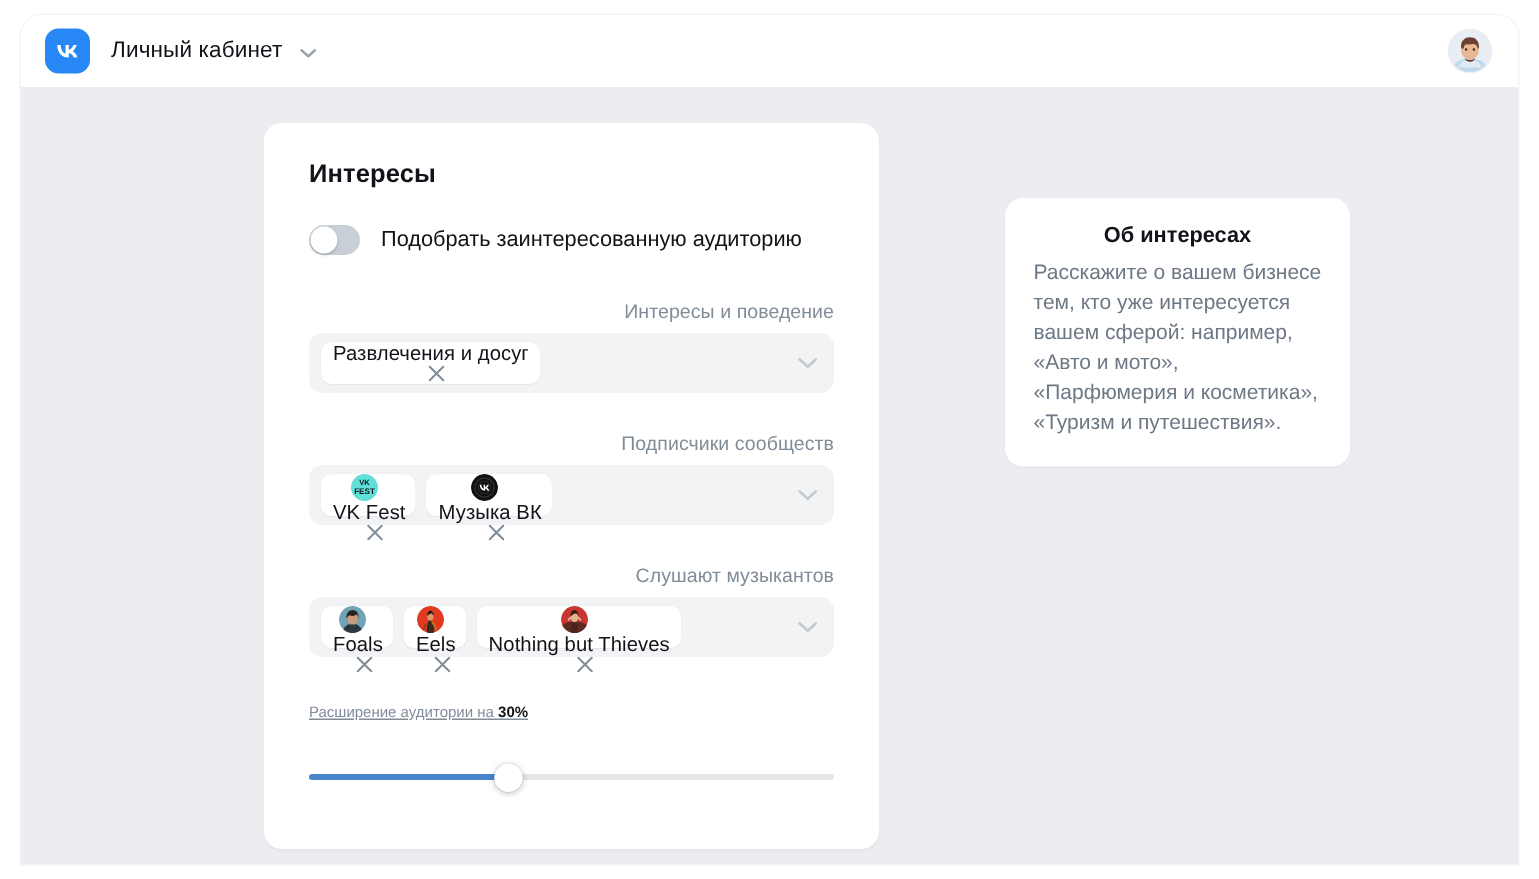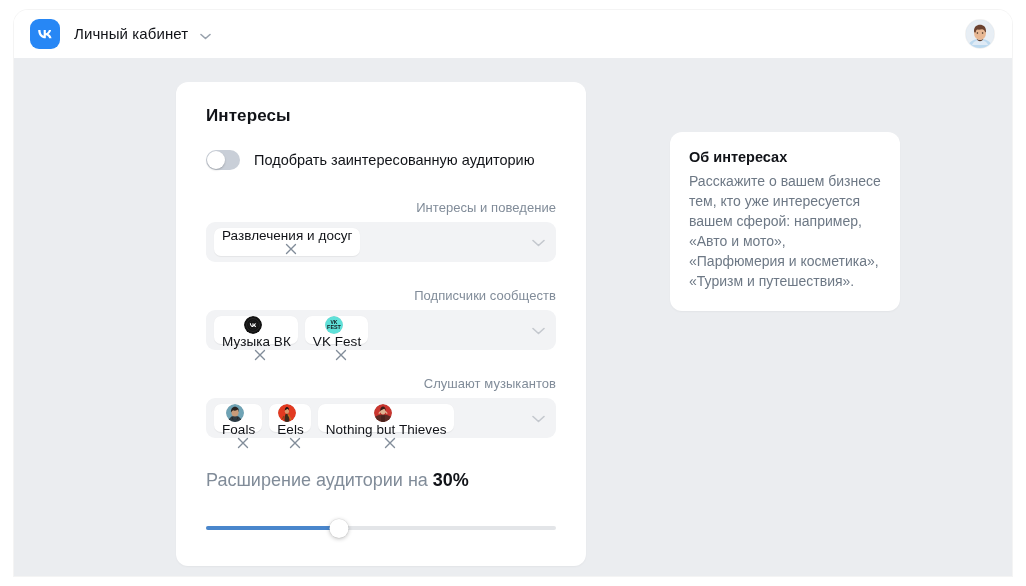--- a/index.html
+++ b/index.html
@@ -198,23 +198,24 @@
   .chip-close {
     margin-left: 8px;
     display: inline-flex;
     align-items: center;
     cursor: pointer;
   }
 
   
   .slider-group { margin-top: 32px; }
   .slider-caption {
-    font-size: 18px;
+    font-size: 10px;
     color: #818C99;
     margin-bottom: 29px;
+    text-decoration: underline;
   }
   .slider-caption b {
     color: #111318;
     font-weight: bold;
   }
   .slider-track-wrap {
     position: relative;
     height: 16px;
   }
   .slider-track {
@@ -256,20 +257,21 @@
     border-radius: 12px;
     box-sizing: border-box;
     padding: 17px 19px 20px 19px;
     box-shadow: 0 1px 2px rgba(0,0,0,0.04);
   }
   .info-title {
     font-size: 14.5px;
     font-weight: bold;
     color: #111318;
     margin-bottom: 6px;
+    text-align: center;
   }
   .info-text {
     font-size: 14px;
     line-height: 20px;
     color: #6D7885;
   }
 </style>
 </head>
 <body>
 
@@ -336,43 +338,43 @@
         </div>
       </div>
 
       <div class="field-group">
         <div class="field-label">Подписчики сообществ</div>
         <div class="select-box">
 
           <div class="chip">
             <span class="chip-avatar">
               <svg width="18" height="18" viewBox="0 0 18 18" aria-hidden="true">
+                <circle cx="9" cy="9" r="9" fill="#5FE0D8"></circle>
+                <text x="9" y="7.6" text-anchor="middle" font-family="Liberation Sans, sans-serif" font-size="5" font-weight="bold" fill="#12141A">VK</text>
+                <text x="9" y="13.2" text-anchor="middle" font-family="Liberation Sans, sans-serif" font-size="5.4" font-weight="bold" fill="#12141A">FEST</text>
+              </svg>
+            </span>
+            <span class="chip-label">VK Fest</span>
+            <span class="chip-close">
+              <svg width="12" height="12" viewBox="0 0 12 12" aria-hidden="true">
+                <path d="M1.5 1.5L10.5 10.5M10.5 1.5L1.5 10.5" stroke="#818C99" stroke-width="1.35" stroke-linecap="round"></path>
+              </svg>
+            </span>
+          </div>
+
+          <div class="chip">
+            <span class="chip-avatar">
+              <svg width="18" height="18" viewBox="0 0 18 18" aria-hidden="true">
                 <circle cx="9" cy="9" r="9" fill="#111111"></circle>
                 <circle cx="9" cy="9" r="6.4" fill="none" stroke="#303030" stroke-width="0.8"></circle>
                 <circle cx="9" cy="9" r="4.2" fill="none" stroke="#2a2a2a" stroke-width="0.7"></circle>
                 <path fill="#ffffff" d="M9.3 11.1c-2.1 0-3.4-1.5-3.45-3.9h1.1c.04 1.8.85 2.55 1.48 2.7V7.2h1.02v1.52c.6-.08 1.22-.75 1.44-1.52h1.02c-.17.95-.82 1.64-1.25 1.92.47.24 1.2.82 1.48 1.98h-1.13c-.23-.7-.78-1.25-1.56-1.37v1.37h-.15z"></path>
               </svg>
             </span>
             <span class="chip-label">Музыка ВК</span>
-            <span class="chip-close">
-              <svg width="12" height="12" viewBox="0 0 12 12" aria-hidden="true">
-                <path d="M1.5 1.5L10.5 10.5M10.5 1.5L1.5 10.5" stroke="#818C99" stroke-width="1.35" stroke-linecap="round"></path>
-              </svg>
-            </span>
-          </div>
-
-          <div class="chip">
-            <span class="chip-avatar">
-              <svg width="18" height="18" viewBox="0 0 18 18" aria-hidden="true">
-                <circle cx="9" cy="9" r="9" fill="#5FE0D8"></circle>
-                <text x="9" y="7.6" text-anchor="middle" font-family="Liberation Sans, sans-serif" font-size="5" font-weight="bold" fill="#12141A">VK</text>
-                <text x="9" y="13.2" text-anchor="middle" font-family="Liberation Sans, sans-serif" font-size="5.4" font-weight="bold" fill="#12141A">FEST</text>
-              </svg>
-            </span>
-            <span class="chip-label">VK Fest</span>
             <span class="chip-close">
               <svg width="12" height="12" viewBox="0 0 12 12" aria-hidden="true">
                 <path d="M1.5 1.5L10.5 10.5M10.5 1.5L1.5 10.5" stroke="#818C99" stroke-width="1.35" stroke-linecap="round"></path>
               </svg>
             </span>
           </div>
 
           <span class="select-chevron">
             <svg width="13" height="8" viewBox="0 0 13 8" aria-hidden="true">
               <path d="M1 1.5L6.5 6.5L12 1.5" stroke="#C4C8CE" stroke-width="1.6" fill="none" stroke-linecap="round" stroke-linejoin="round"></path>

